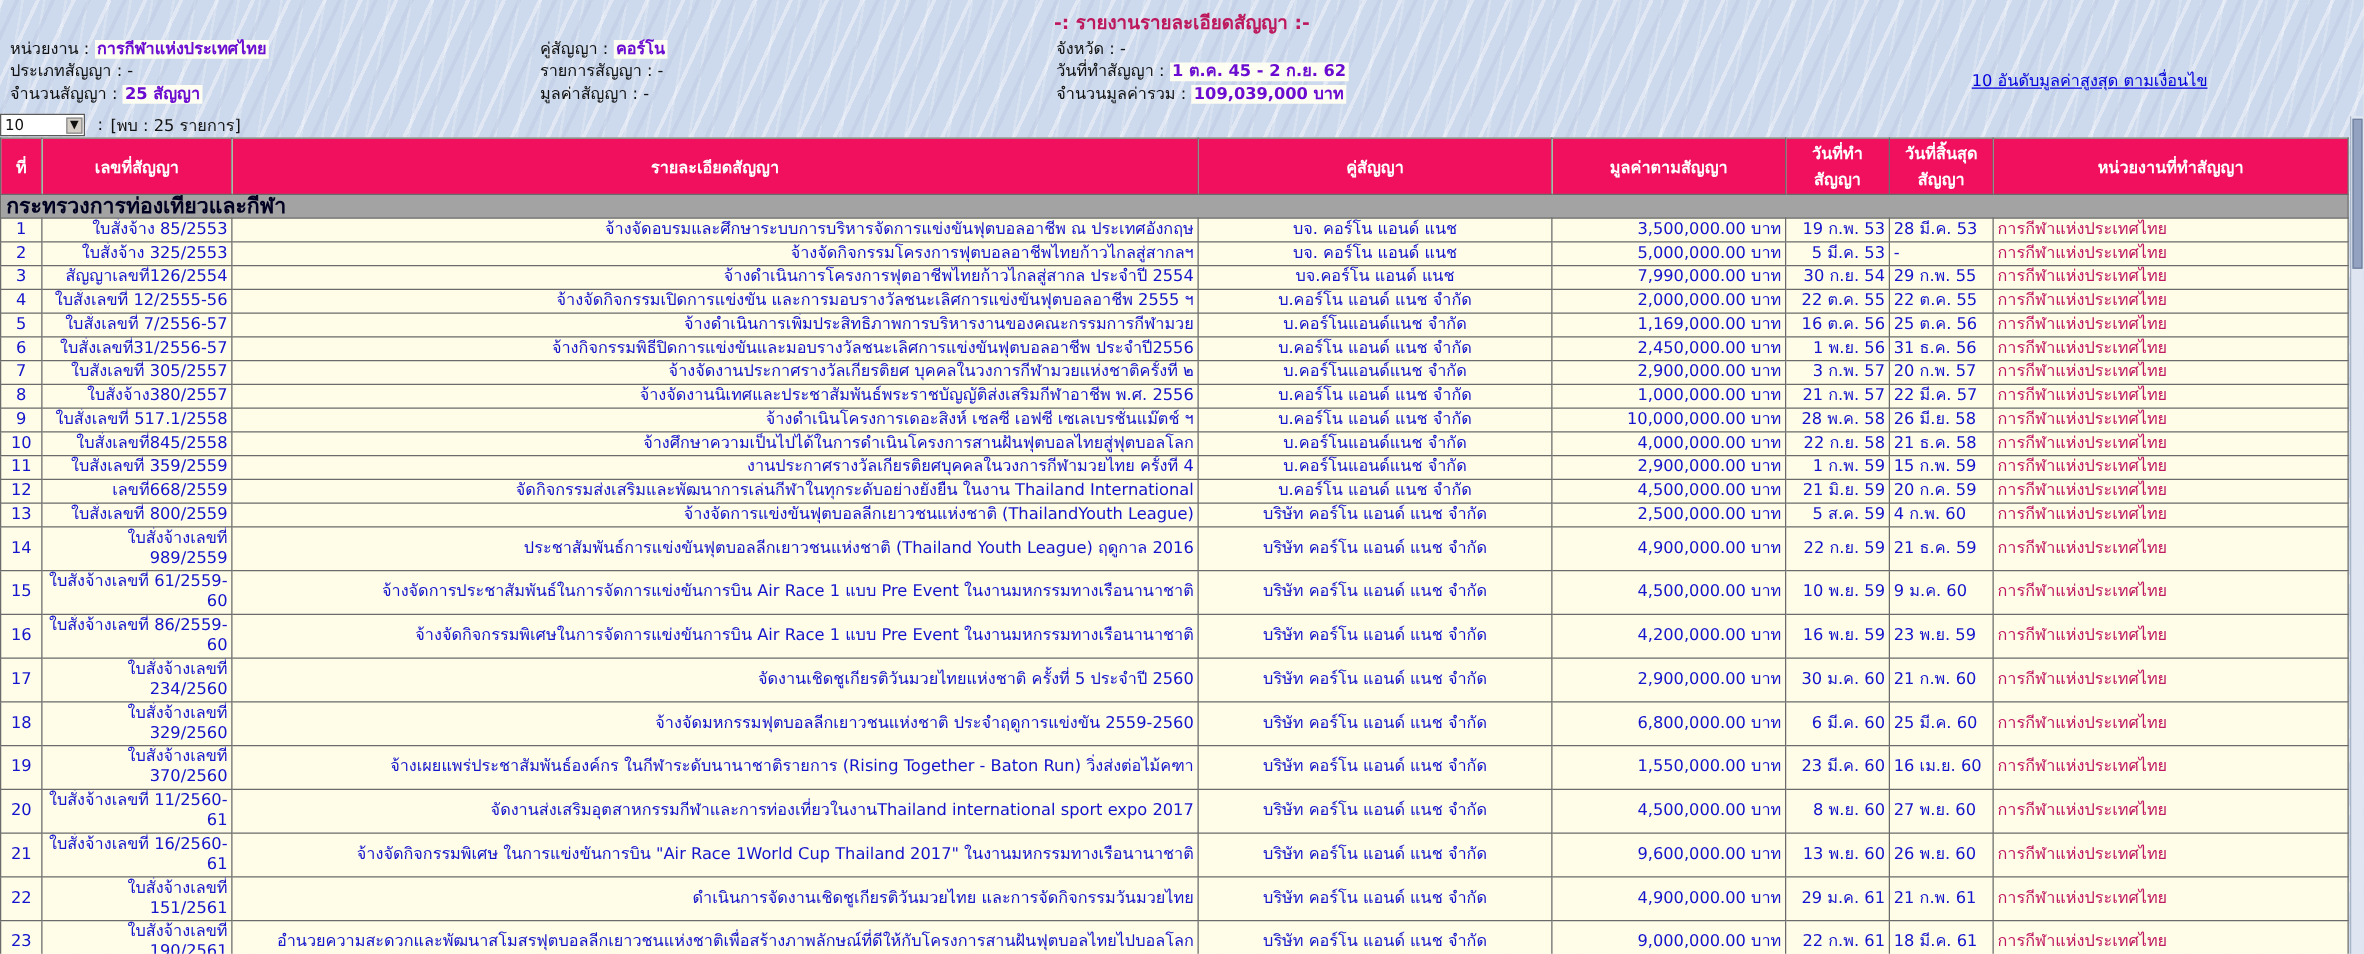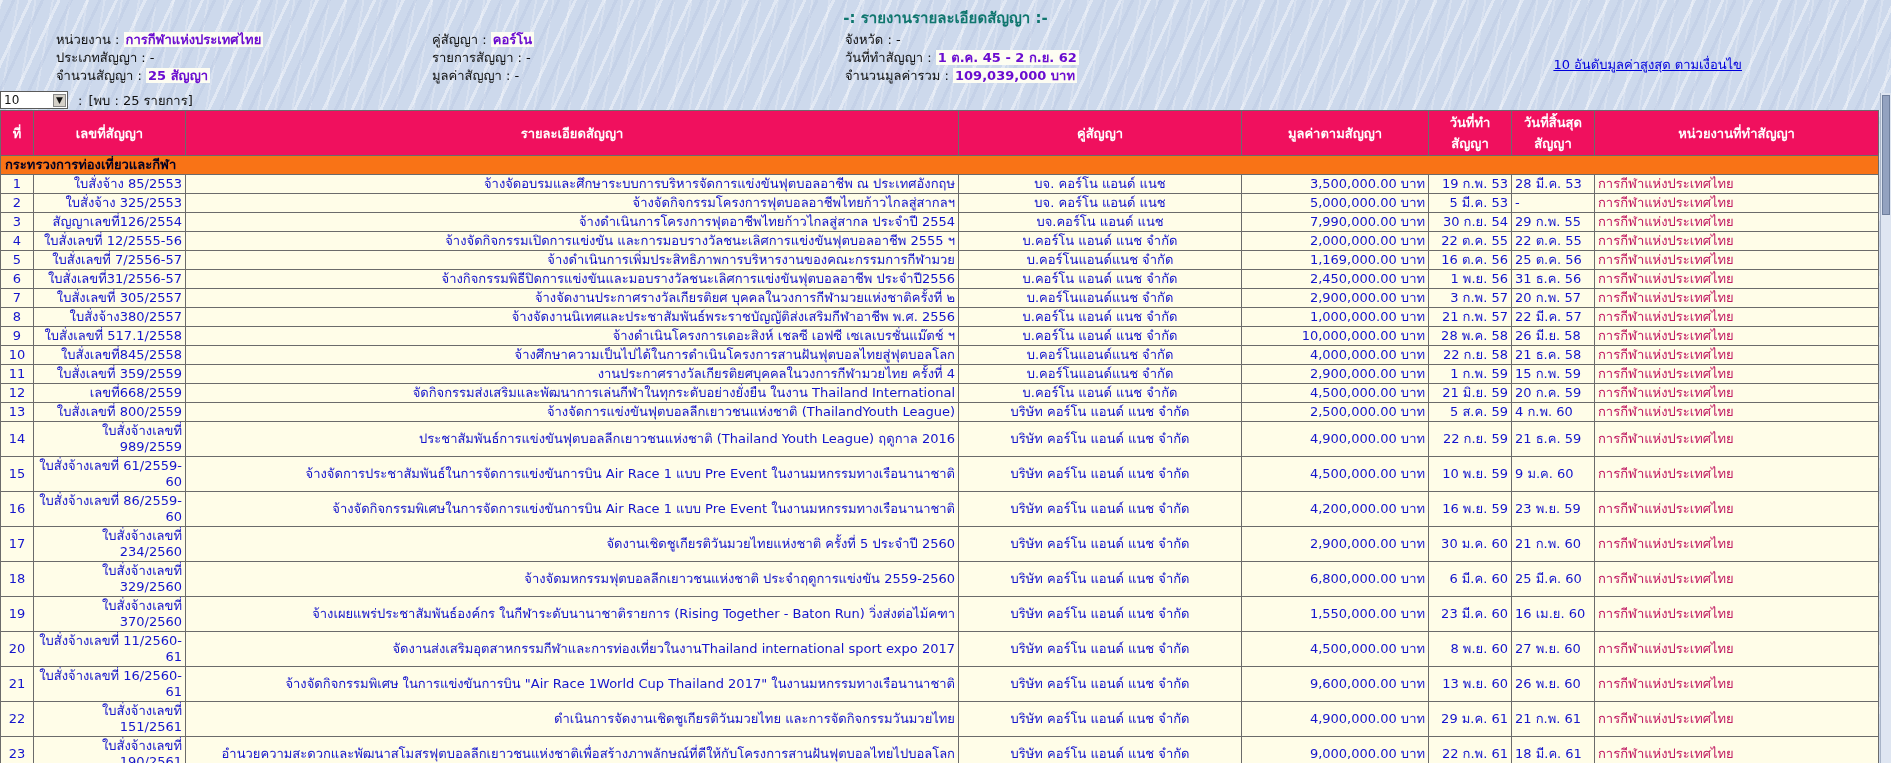--- a/index.html
+++ b/index.html
@@ -8,32 +8,32 @@
     font-family:"DejaVu Sans","Liberation Sans",sans-serif;
     background-color:#cdd9ec;
     background-image:
       repeating-linear-gradient(115deg, rgba(255,255,255,.40) 0 3px, rgba(255,255,255,0) 3px 11px, rgba(186,200,226,.45) 11px 14px, rgba(255,255,255,0) 14px 26px),
       repeating-linear-gradient(100deg, rgba(255,255,255,.22) 0 2px, rgba(255,255,255,0) 2px 17px);
     color:#111;
   }
   .header-area{position:relative;height:90px;}
   .page-title{
     position:absolute;left:0;right:0;top:6px;text-align:center;
-    font-size:15px;font-weight:bold;color:#0f766e;
+    font-size:15px;font-weight:bold;color:#be185d;
   }
   .info-col{position:absolute;top:32px;font-size:13px;}
   .info-col .filter-line{margin-bottom:2px;line-height:16px;white-space:nowrap;}
-  #info-col-0{left:8px;margin-left:48px;}
+  #info-col-0{left:8px;}
   #info-col-1{left:432px;}
   #info-col-2{left:845px;}
   .flabel{color:#101010;}
   .fvalue{color:#101010;}
   .fvalue.hl{color:#6a0dd0;font-weight:bold;background:#fdfdf2;padding:0 2px;}
   .top-link{
-    position:absolute;top:54px;right:149px;
+    position:absolute;top:54px;right:125px;
     font-size:13px;color:#0000dd;text-decoration:underline;cursor:pointer;
   }
   .pager{display:flex;align-items:center;font-size:13px;padding:1px 0 1px 0;height:18px;}
   .select-box{
     width:62px;height:16px;background:#fff;border:1px solid #5a5a5a;
     display:inline-flex;align-items:center;justify-content:space-between;
     font-size:12px;padding:0 1px 0 3px;cursor:default;
   }
   .select-box .arrow{font-size:9px;color:#111;background:#d4d0c8;border:1px solid #888;line-height:11px;padding:0 2px;}
   .pager .sep{margin:0 6px 0 10px;}
@@ -41,21 +41,21 @@
     border-collapse:collapse;table-layout:fixed;width:1878px;
     font-size:13px;background:#fffde8;
     border:1px solid #555;
   }
   th,td{border:1px solid #6b6b6b;padding:1px 3px;overflow:hidden;}
   thead th{
     background:#f0105e;color:#ffffff;font-weight:bold;
     height:36px;text-align:center;font-size:13px;
   }
   .group-row td{
-    background:#f97316;color:#000022;font-weight:bold;text-align:left;font-size:13px;
+    background:#a3a3a3;color:#000022;font-weight:bold;text-align:left;font-size:17px;
     padding:1px 4px;
   }
   tbody td{color:#1414cc;background:#fffde8;line-height:16px;}
   td.c0{text-align:center;}
   td.c1{text-align:right;}
   td.c2{text-align:right;}
   td.c3{text-align:center;}
   td.c4{text-align:right;}
   td.c5{text-align:right;}
   td.c6{text-align:left;}

